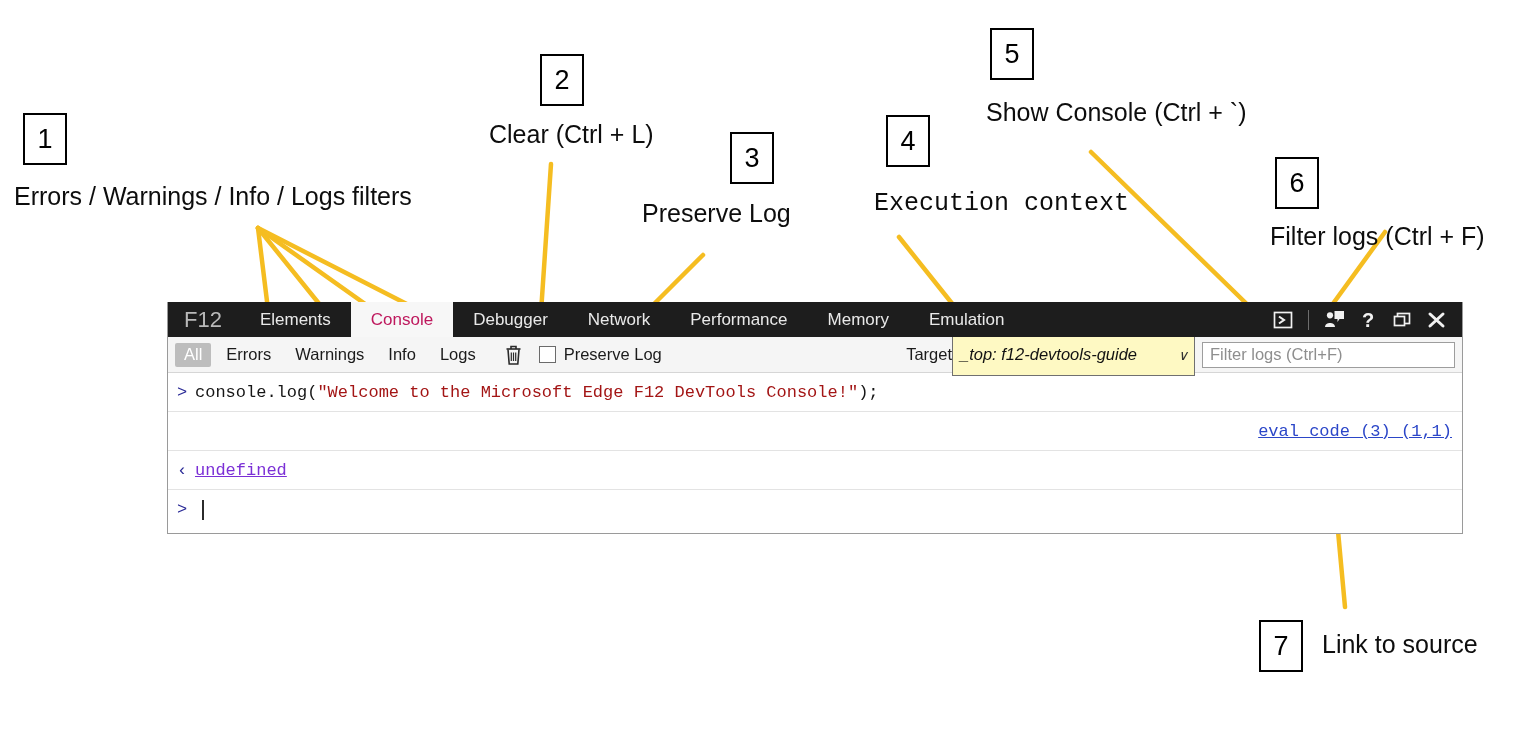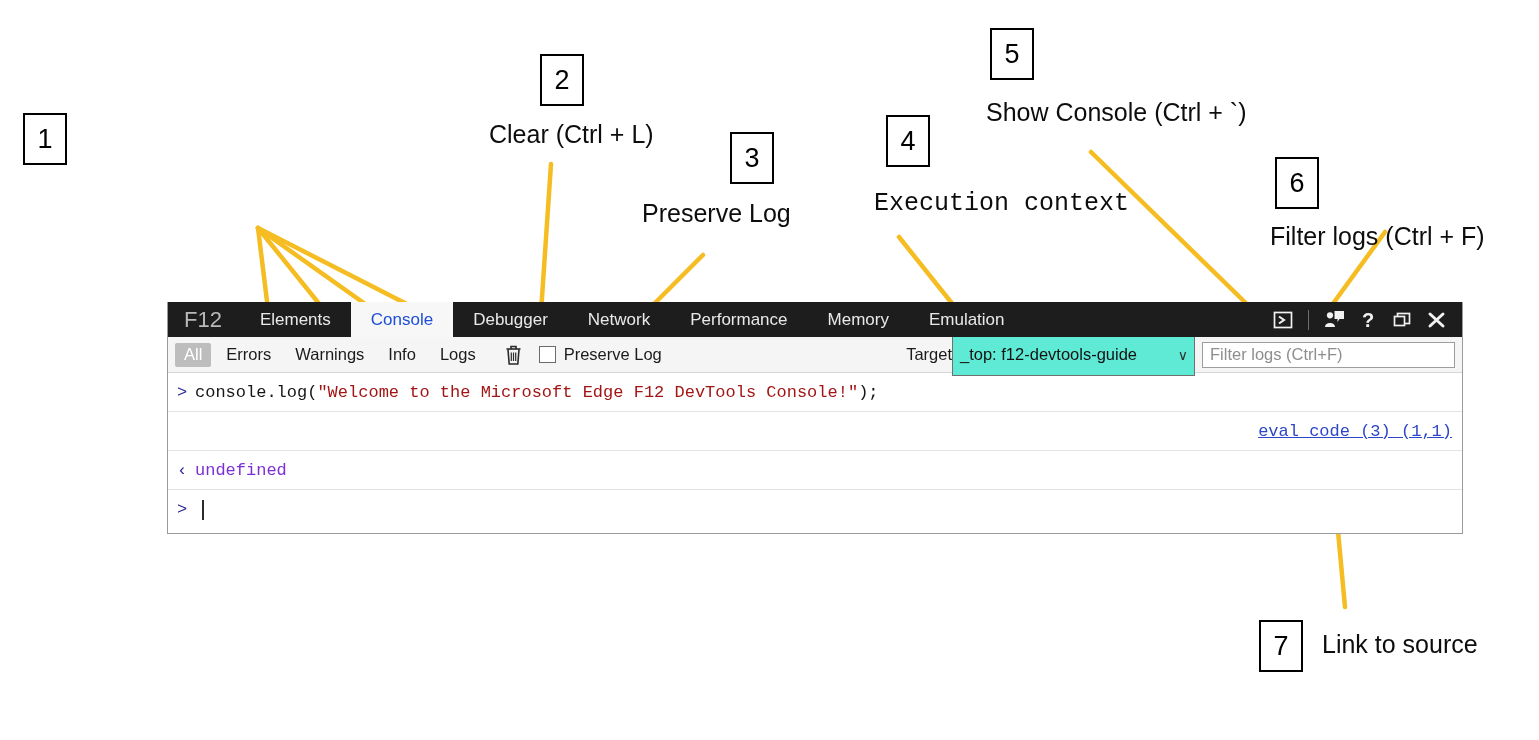--- a/index.html
+++ b/index.html
@@ -68,21 +68,21 @@
   }
   .tab {
     display: flex; align-items: center;
     padding: 0 20px;
     color: #e9e9e9;
     font-size: 17px;
     cursor: default;
   }
   .tab.active {
     background: #f7f7f7;
-    color: #1d4ed8;
+    color: #be185d;
   }
   .tabstrip .spacer { flex: 1 1 auto; }
   .toolicons { display:flex; align-items:center; gap:2px; padding-right:10px; }
   .toolicon {
     width: 32px; height: 33px;
     display:flex; align-items:center; justify-content:center;
     color:#f1f1f1;
   }
   .tsep { width:1px; height:20px; background:#6e6e6e; margin:0 7px; }
 
@@ -117,25 +117,26 @@
     background: #fff;
     margin: 0 8px 0 6px;
     display:inline-block;
   }
   .ctoolbar .grow { flex: 1 1 auto; }
   .tgt-label { color:#1b1b1b; }
   .tgt-select {
     height: 42px;
     min-width: 243px;
     border: 1.4px solid #707070;
-    background: #5eead4;
+    background: #fef9c3;
     display:flex; align-items:center;
     padding: 0 6px 0 7px;
     font-size: 16.5px;
     color: #121212;
+    font-style: italic;
   }
   .tgt-select .caret { margin-left:auto; padding-left:8px; color:#333; font-size:14px; }
   .flt-input {
     height: 26px;
     width: 253px;
     margin-left: 7px;
     border: 1.4px solid #9d9d9d;
     background: #fff;
     display:flex; align-items:center;
     padding: 0 7px;
@@ -154,21 +155,21 @@
     font-family: "Liberation Mono", monospace;
     font-size: 17px;
     color: #151515;
     position: relative;
   }
   .gutter { width: 18px; flex: 0 0 18px; font-size:17px; }
   .gutter.inp { color:#2a2a96; }
   .gutter.out { color:#2a2a96; }
   .code-str { color:#a31515; }
   .code-plain { color:#151515; }
-  .val-undef { color:#7b2fd6; }
+  .val-undef { color:#7b2fd6;text-decoration:underline; }
   .msg-indent { padding-left: 26px; color:#151515; }
   .srclink {
     margin-left:auto;
     color:#2b46c8;
     text-decoration: underline;
     font-family: "Liberation Mono", monospace;
     font-size: 17px;
   }
   .prompt-row { border-bottom:none; }
   .caret-bar {
@@ -199,20 +200,21 @@
 
       <line x1="1091" y1="152" x2="1255" y2="312"></line>
 
       <line x1="1385" y1="232" x2="1303" y2="345"></line>
 
       <line x1="1330" y1="444" x2="1345" y2="607"></line>
     </g>
   </svg>
 
   <div class="anno-num" style="left:23px; top:113px;">1</div>
+  <div class="anno-text" style="left:14px; top:183px;">Errors / Warnings / Info / Logs filters</div>
 
   <div class="anno-num" style="left:540px; top:54px;">2</div>
   <div class="anno-text" style="left:489px; top:121px;">Clear (Ctrl + L)</div>
 
   <div class="anno-num" style="left:730px; top:132px;">3</div>
   <div class="anno-text" style="left:642px; top:200px;">Preserve Log</div>
 
   <div class="anno-num" style="left:886px; top:115px;">4</div>
   <div class="anno-text" style="left:874px; top:190px;font-family:Liberation Mono, monospace;">Execution context</div>
 

